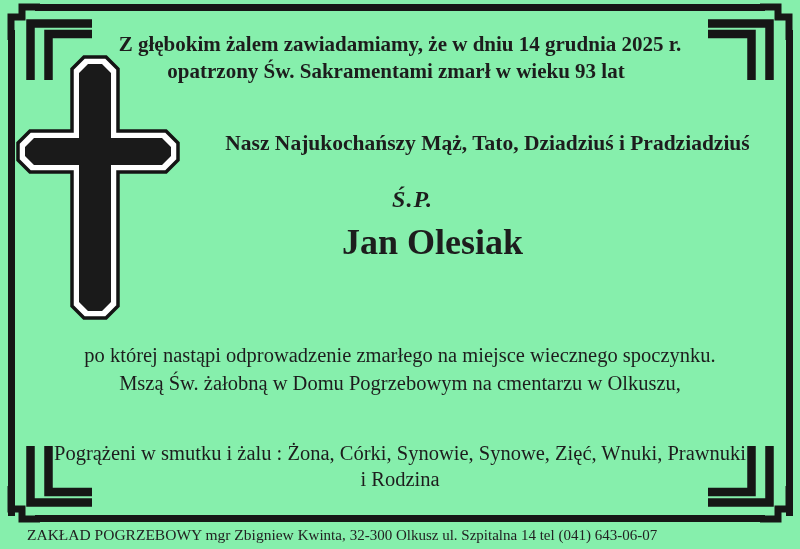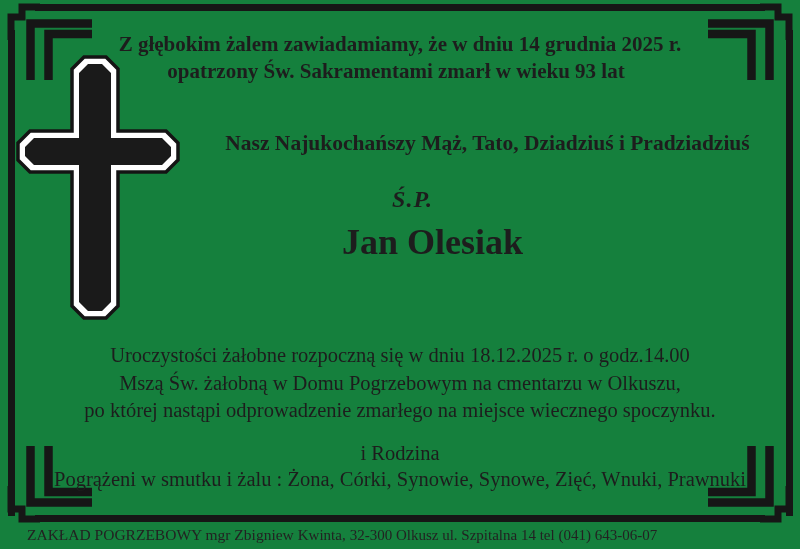--- a/index.html
+++ b/index.html
@@ -1,19 +1,19 @@
 <!DOCTYPE html>
 <html lang="pl"><head>
 <meta charset="utf-8">
 <style>
   html,body{margin:0;padding:0;background:#e8e8e8;}
   .page{
     position:relative;
     width:800px;height:549px;
-    background:#15803d;
+    background:#86efac;
     overflow:hidden;
     font-family:"Liberation Serif","DejaVu Serif",serif;
     color:#1d1d1d;
   }
   
   .bar{position:absolute;background:#161616;}
   .bar-top{left:35px;right:35px;top:3.5px;height:7px;}
   .bar-bottom{left:35px;right:35px;top:515px;height:7px;}
   .bar-left{left:7.5px;width:7px;top:30px;height:486px;}
   .bar-right{right:7.5px;width:7px;top:30px;height:486px;}
@@ -89,28 +89,27 @@
   <div class="tline intro1">Z głębokim żalem zawiadamiamy, że w dniu 14 grudnia 2025 r.</div>
   <div class="tline intro2">opatrzony Św. Sakramentami zmarł w wieku 93 lat</div>
 
   <div class="tline sp">Ś.P.</div>
 
   <div class="tline dedication">Nasz Najukochańszy Mąż, Tato, Dziadziuś i Pradziadziuś</div>
 
   <div class="tline deceased">Jan Olesiak</div>
 
   <div class="tline ceremony">
-    <div>Uroczystości żałobne rozpoczną się w dniu 18.12.2025 r. o godz.14.00</div>
+    <div>po której nastąpi odprowadzenie zmarłego na miejsce wiecznego spoczynku.</div>
     <div>Mszą Św. żałobną w Domu Pogrzebowym na cmentarzu w Olkuszu,</div>
-    <div>po której nastąpi odprowadzenie zmarłego na miejsce wiecznego spoczynku.</div>
   </div>
 
   <div class="tline mourners">
+    <div>Pogrążeni w smutku i żalu : Żona, Córki, Synowie, Synowe, Zięć, Wnuki, Prawnuki</div>
     <div>i Rodzina</div>
-    <div>Pogrążeni w smutku i żalu : Żona, Córki, Synowie, Synowe, Zięć, Wnuki, Prawnuki</div>
   </div>
 
   <div class="footer">
     <span class="f-big">ZAKŁAD POGRZEBOWY mgr Zbigniew</span>
     <span class="f-small">Kwinta,</span>
     <span class="f-small">32-300 Olkusz ul. Szpitalna 14 tel (041) 643-06-07</span>
   </div>
 
 </div>
 

